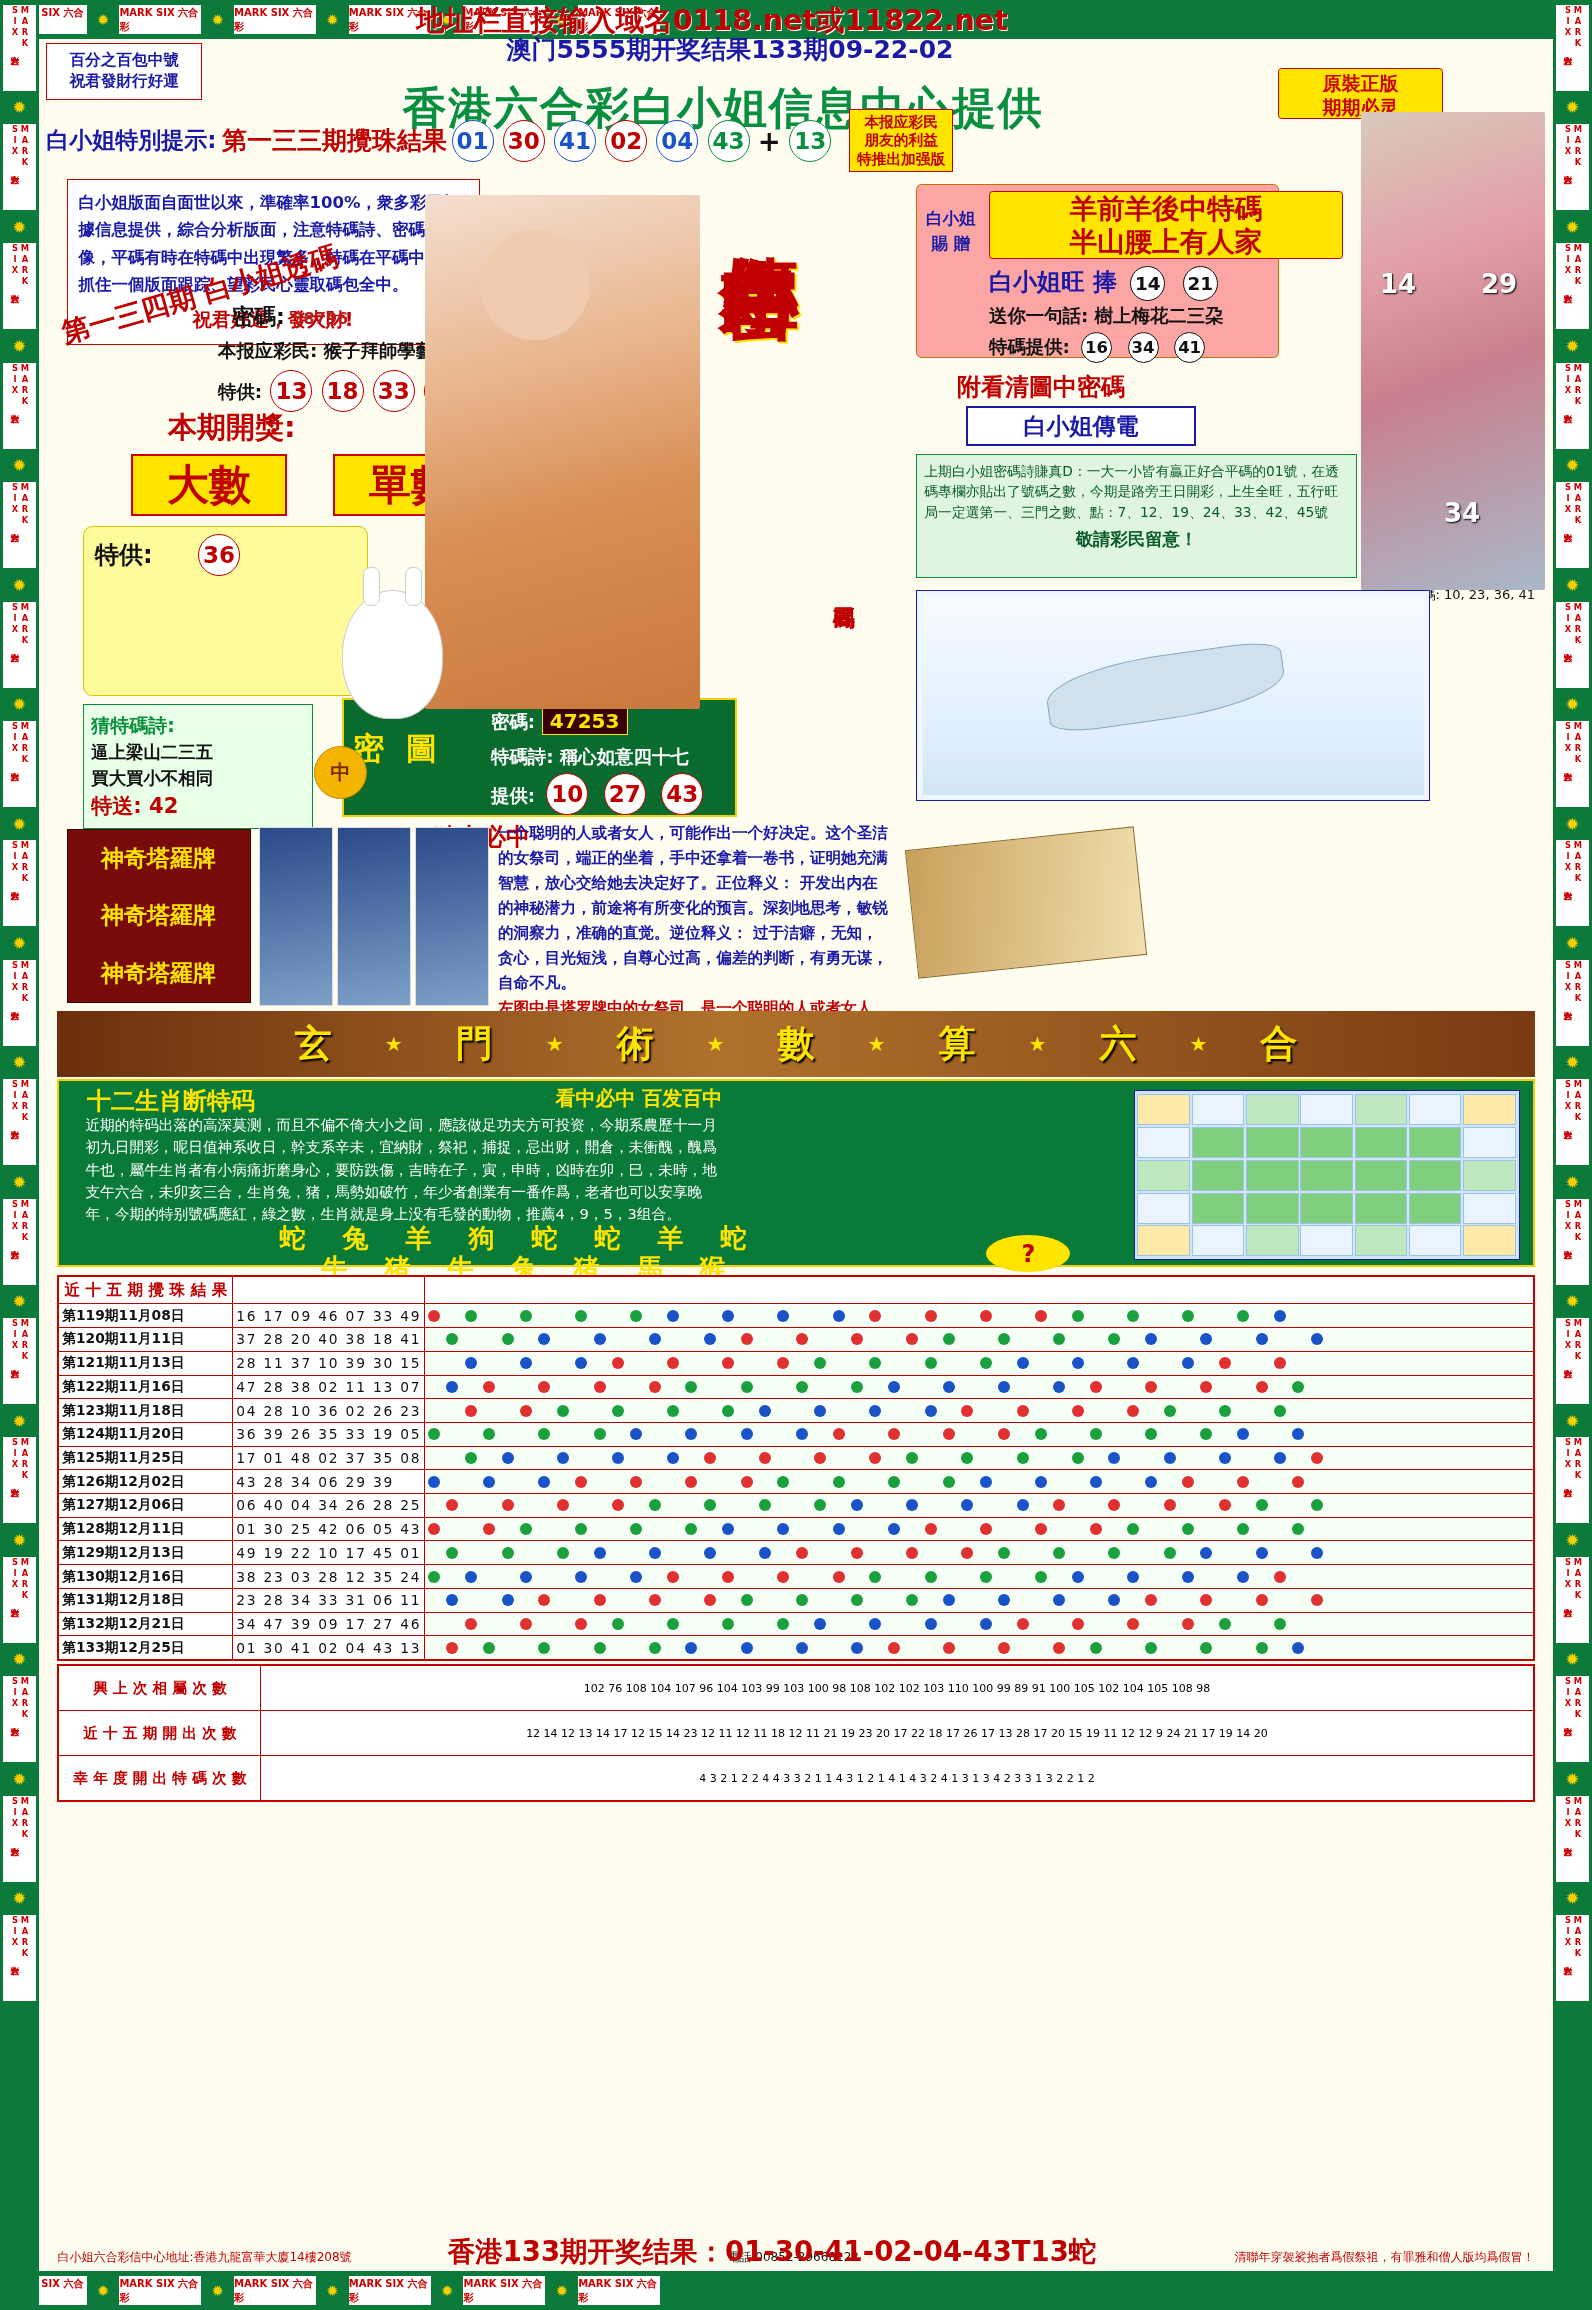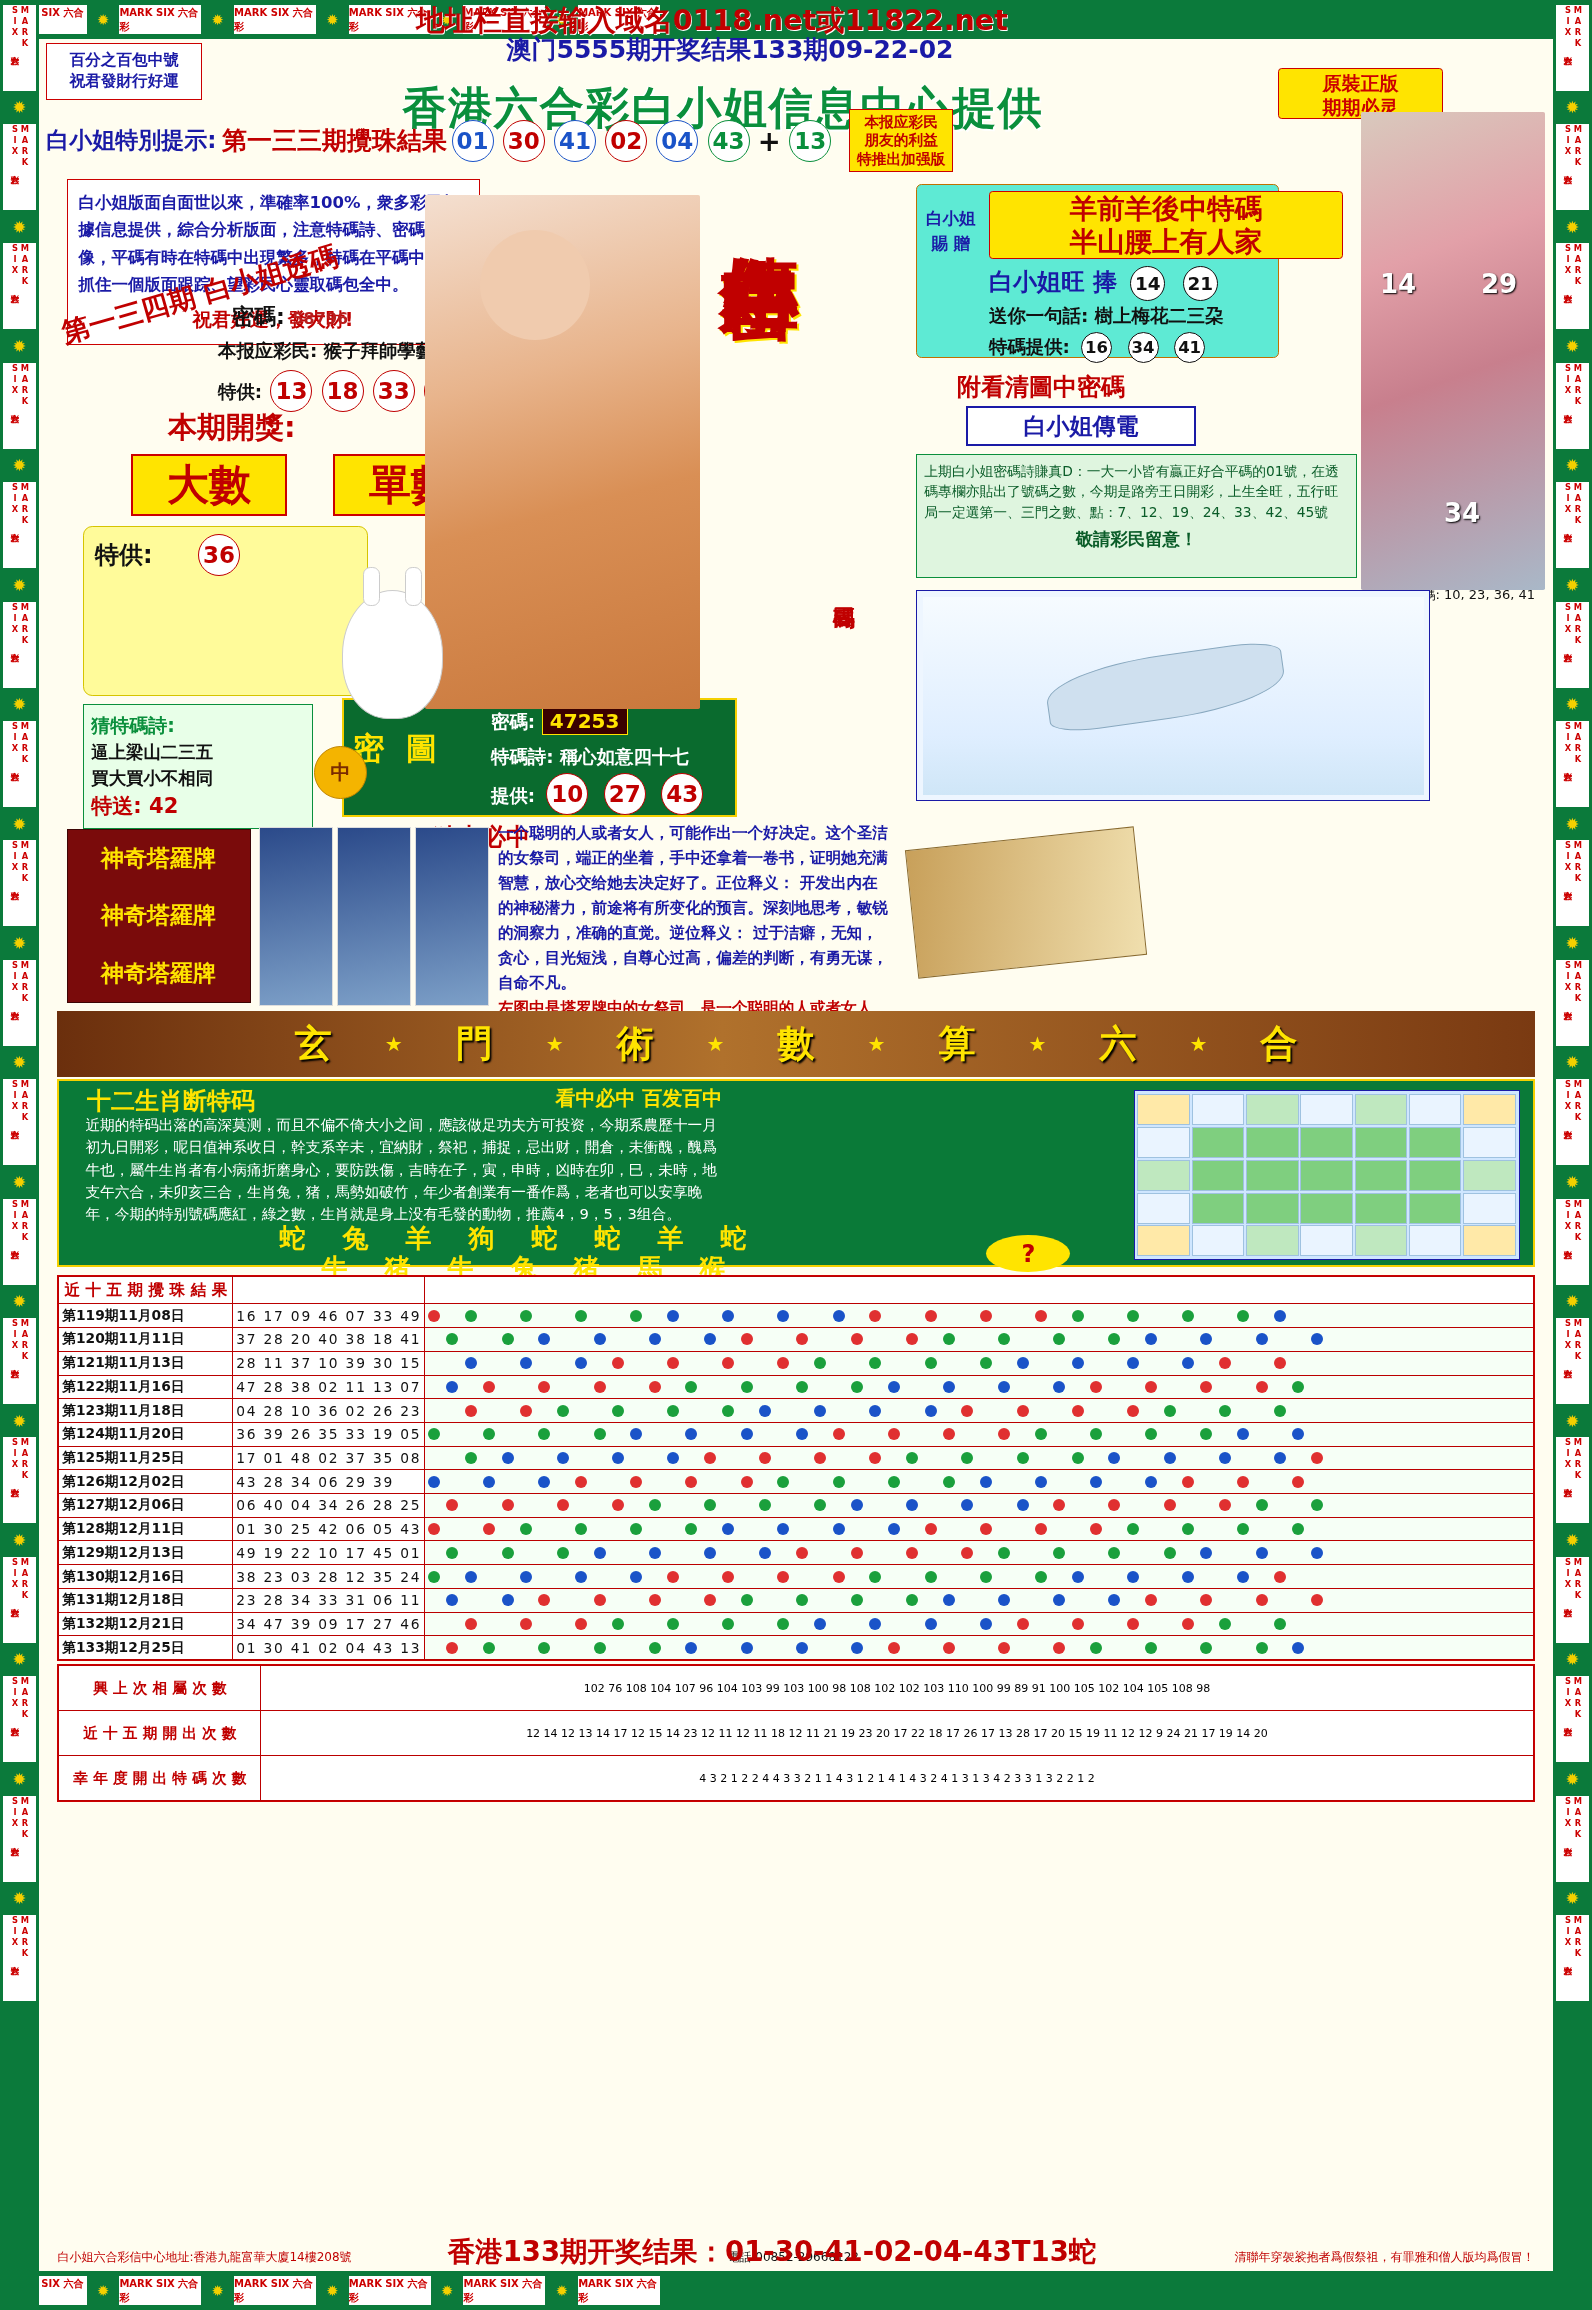--- a/index.html
+++ b/index.html
@@ -232,21 +232,21 @@
     background:#fff; border:1.8px solid #ccc; border-radius:7.3px;
   }
   .rabbit:after{
     content:""; position:absolute; right:20px; top:-24px; width:14.7px; height:37px;
     background:#fff; border:1.8px solid #ccc; border-radius:7.3px;
   }
 
   
   .orange-panel {
     position:absolute; left:877px; top:145px; width:363px; height:174px;
-    background:#5eead4; border:1.8px solid #c07000; border-radius:5.5px;
+    background:#fca5a5; border:1.8px solid #c07000; border-radius:5.5px;
   }
   .op-left {
     position:absolute; left:7.3px; top:22px; width:53px;
     font-size:16.5px; font-weight:bold; color:#1a1aa6; line-height:1.5; text-align:center;
   }
   .op-redbox {
     position:absolute; left:72px; top:5.5px; width:354px; height:68px;
     background:#ffe400; border:1.8px solid #c00; border-radius:3.7px;
     display:flex; flex-direction:column; align-items:center; justify-content:center;
     color:#c00000; font-size:27.5px; font-weight:bold; line-height:1.2;

